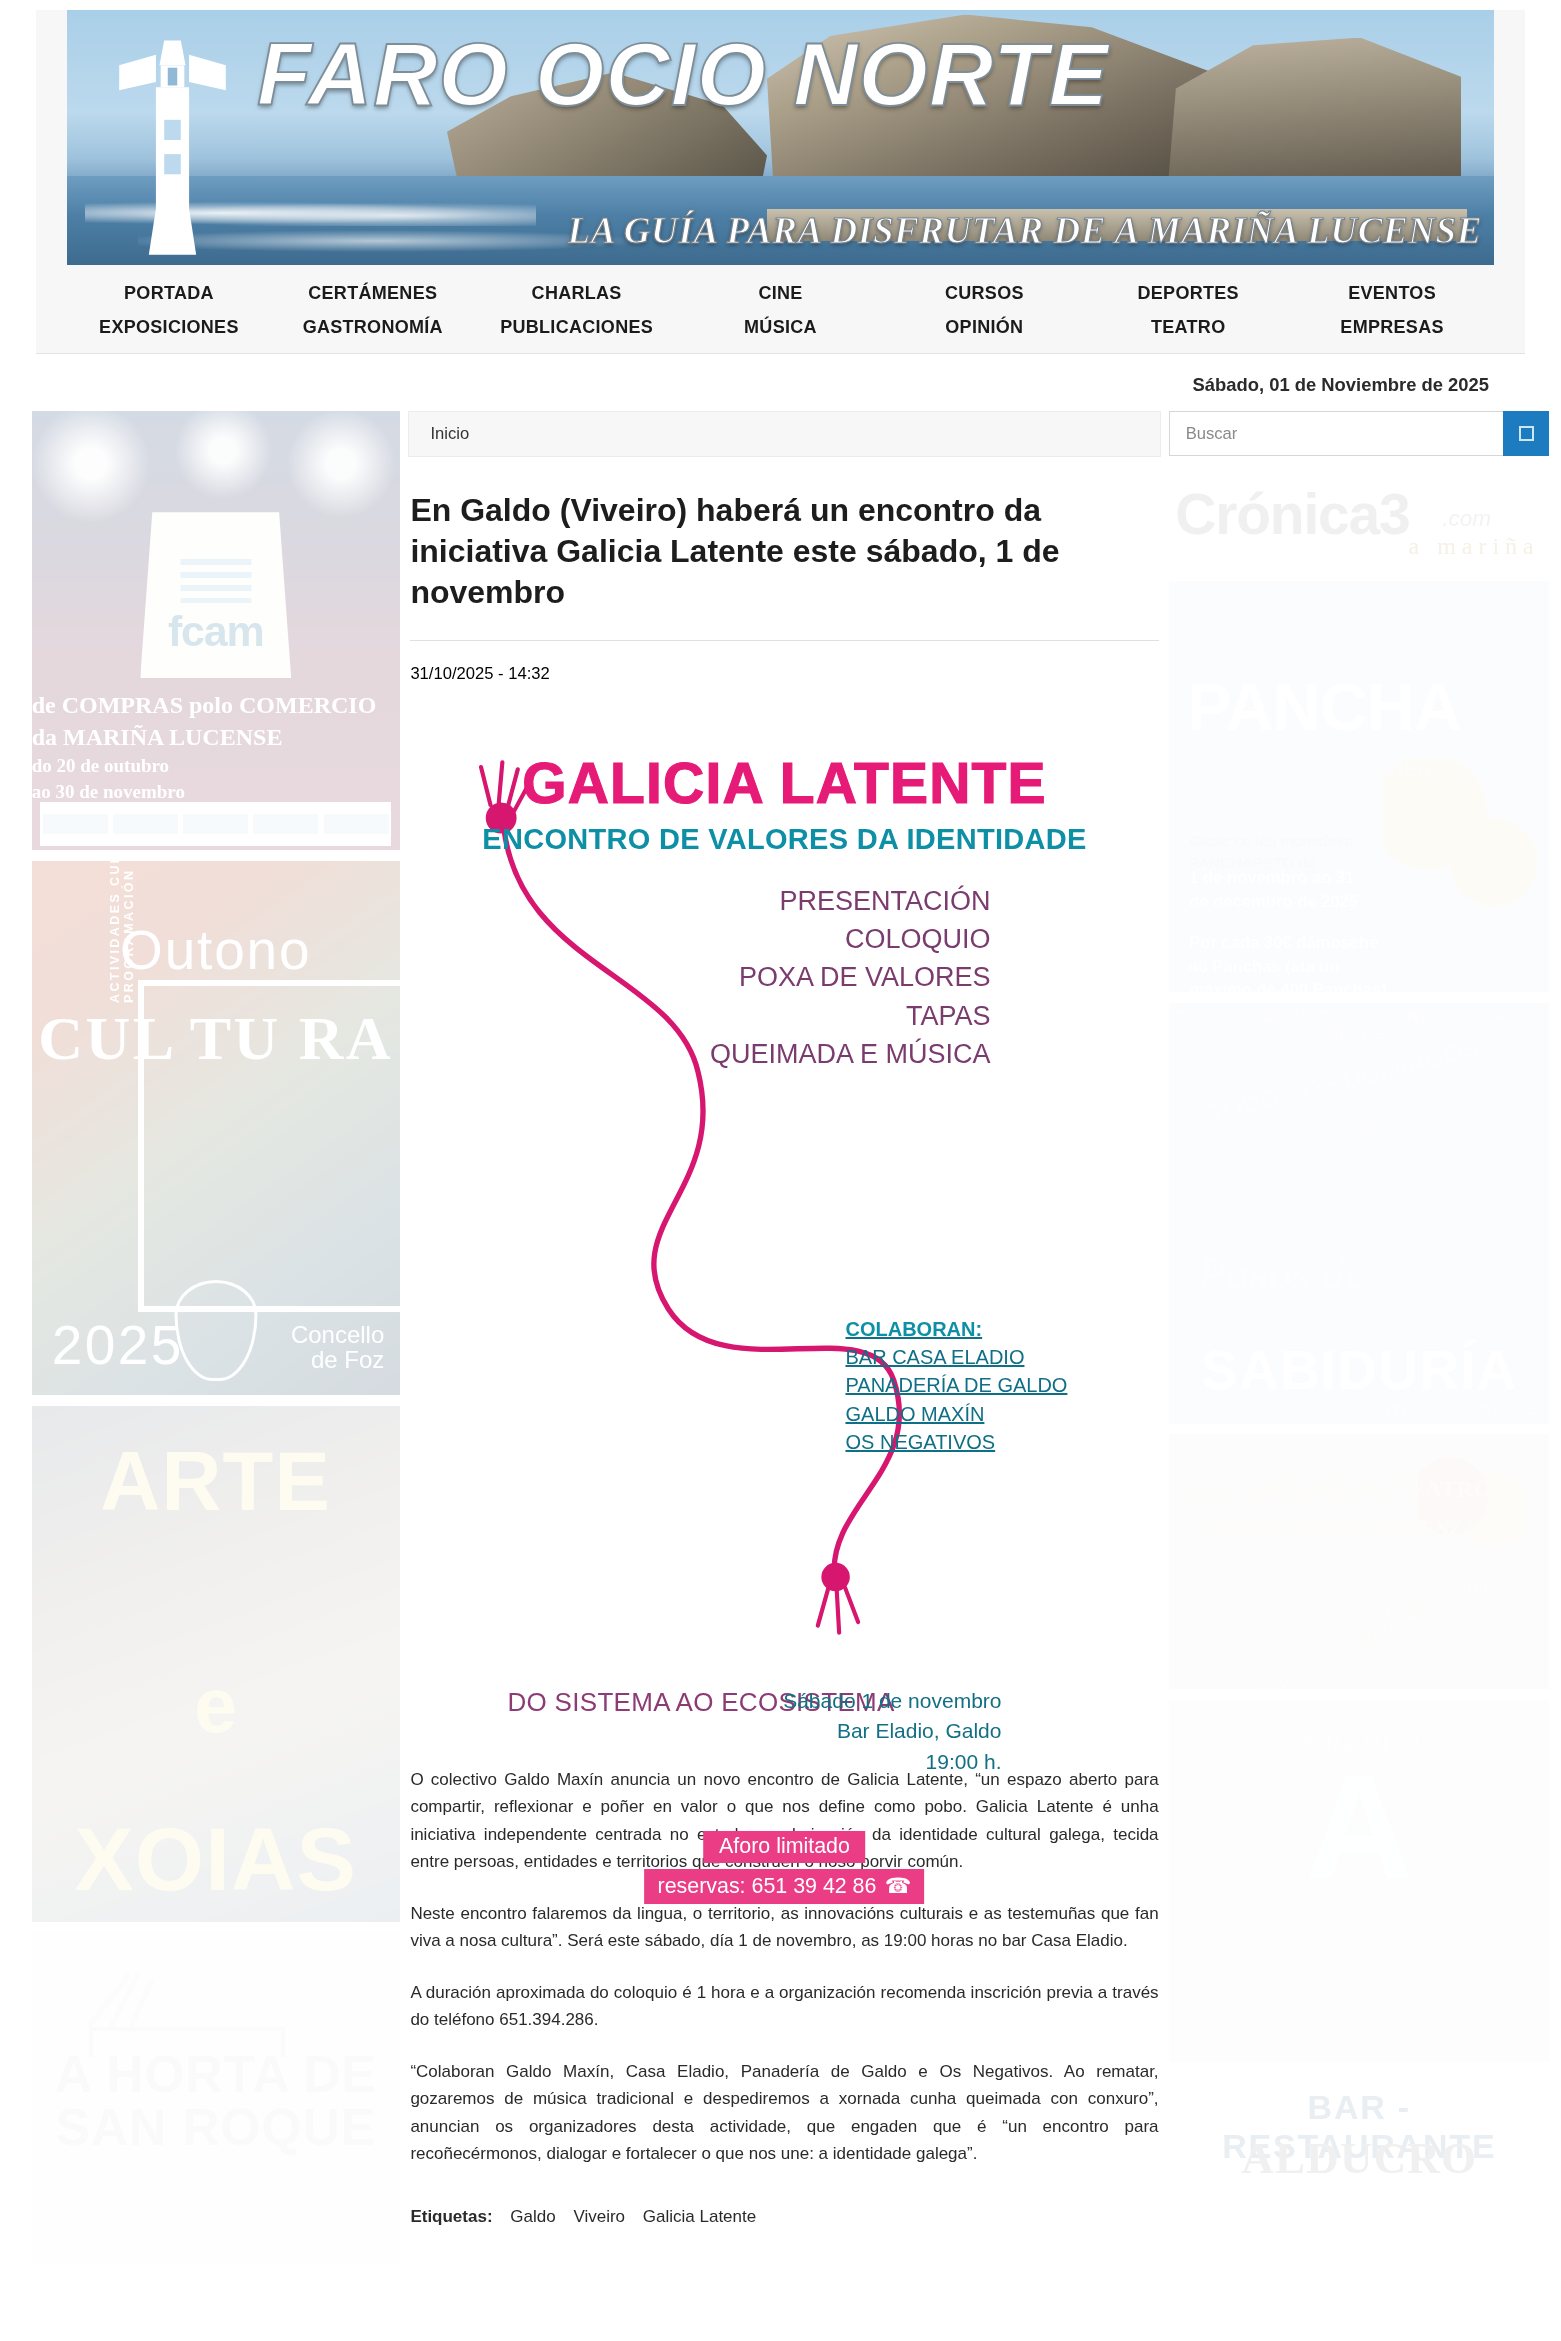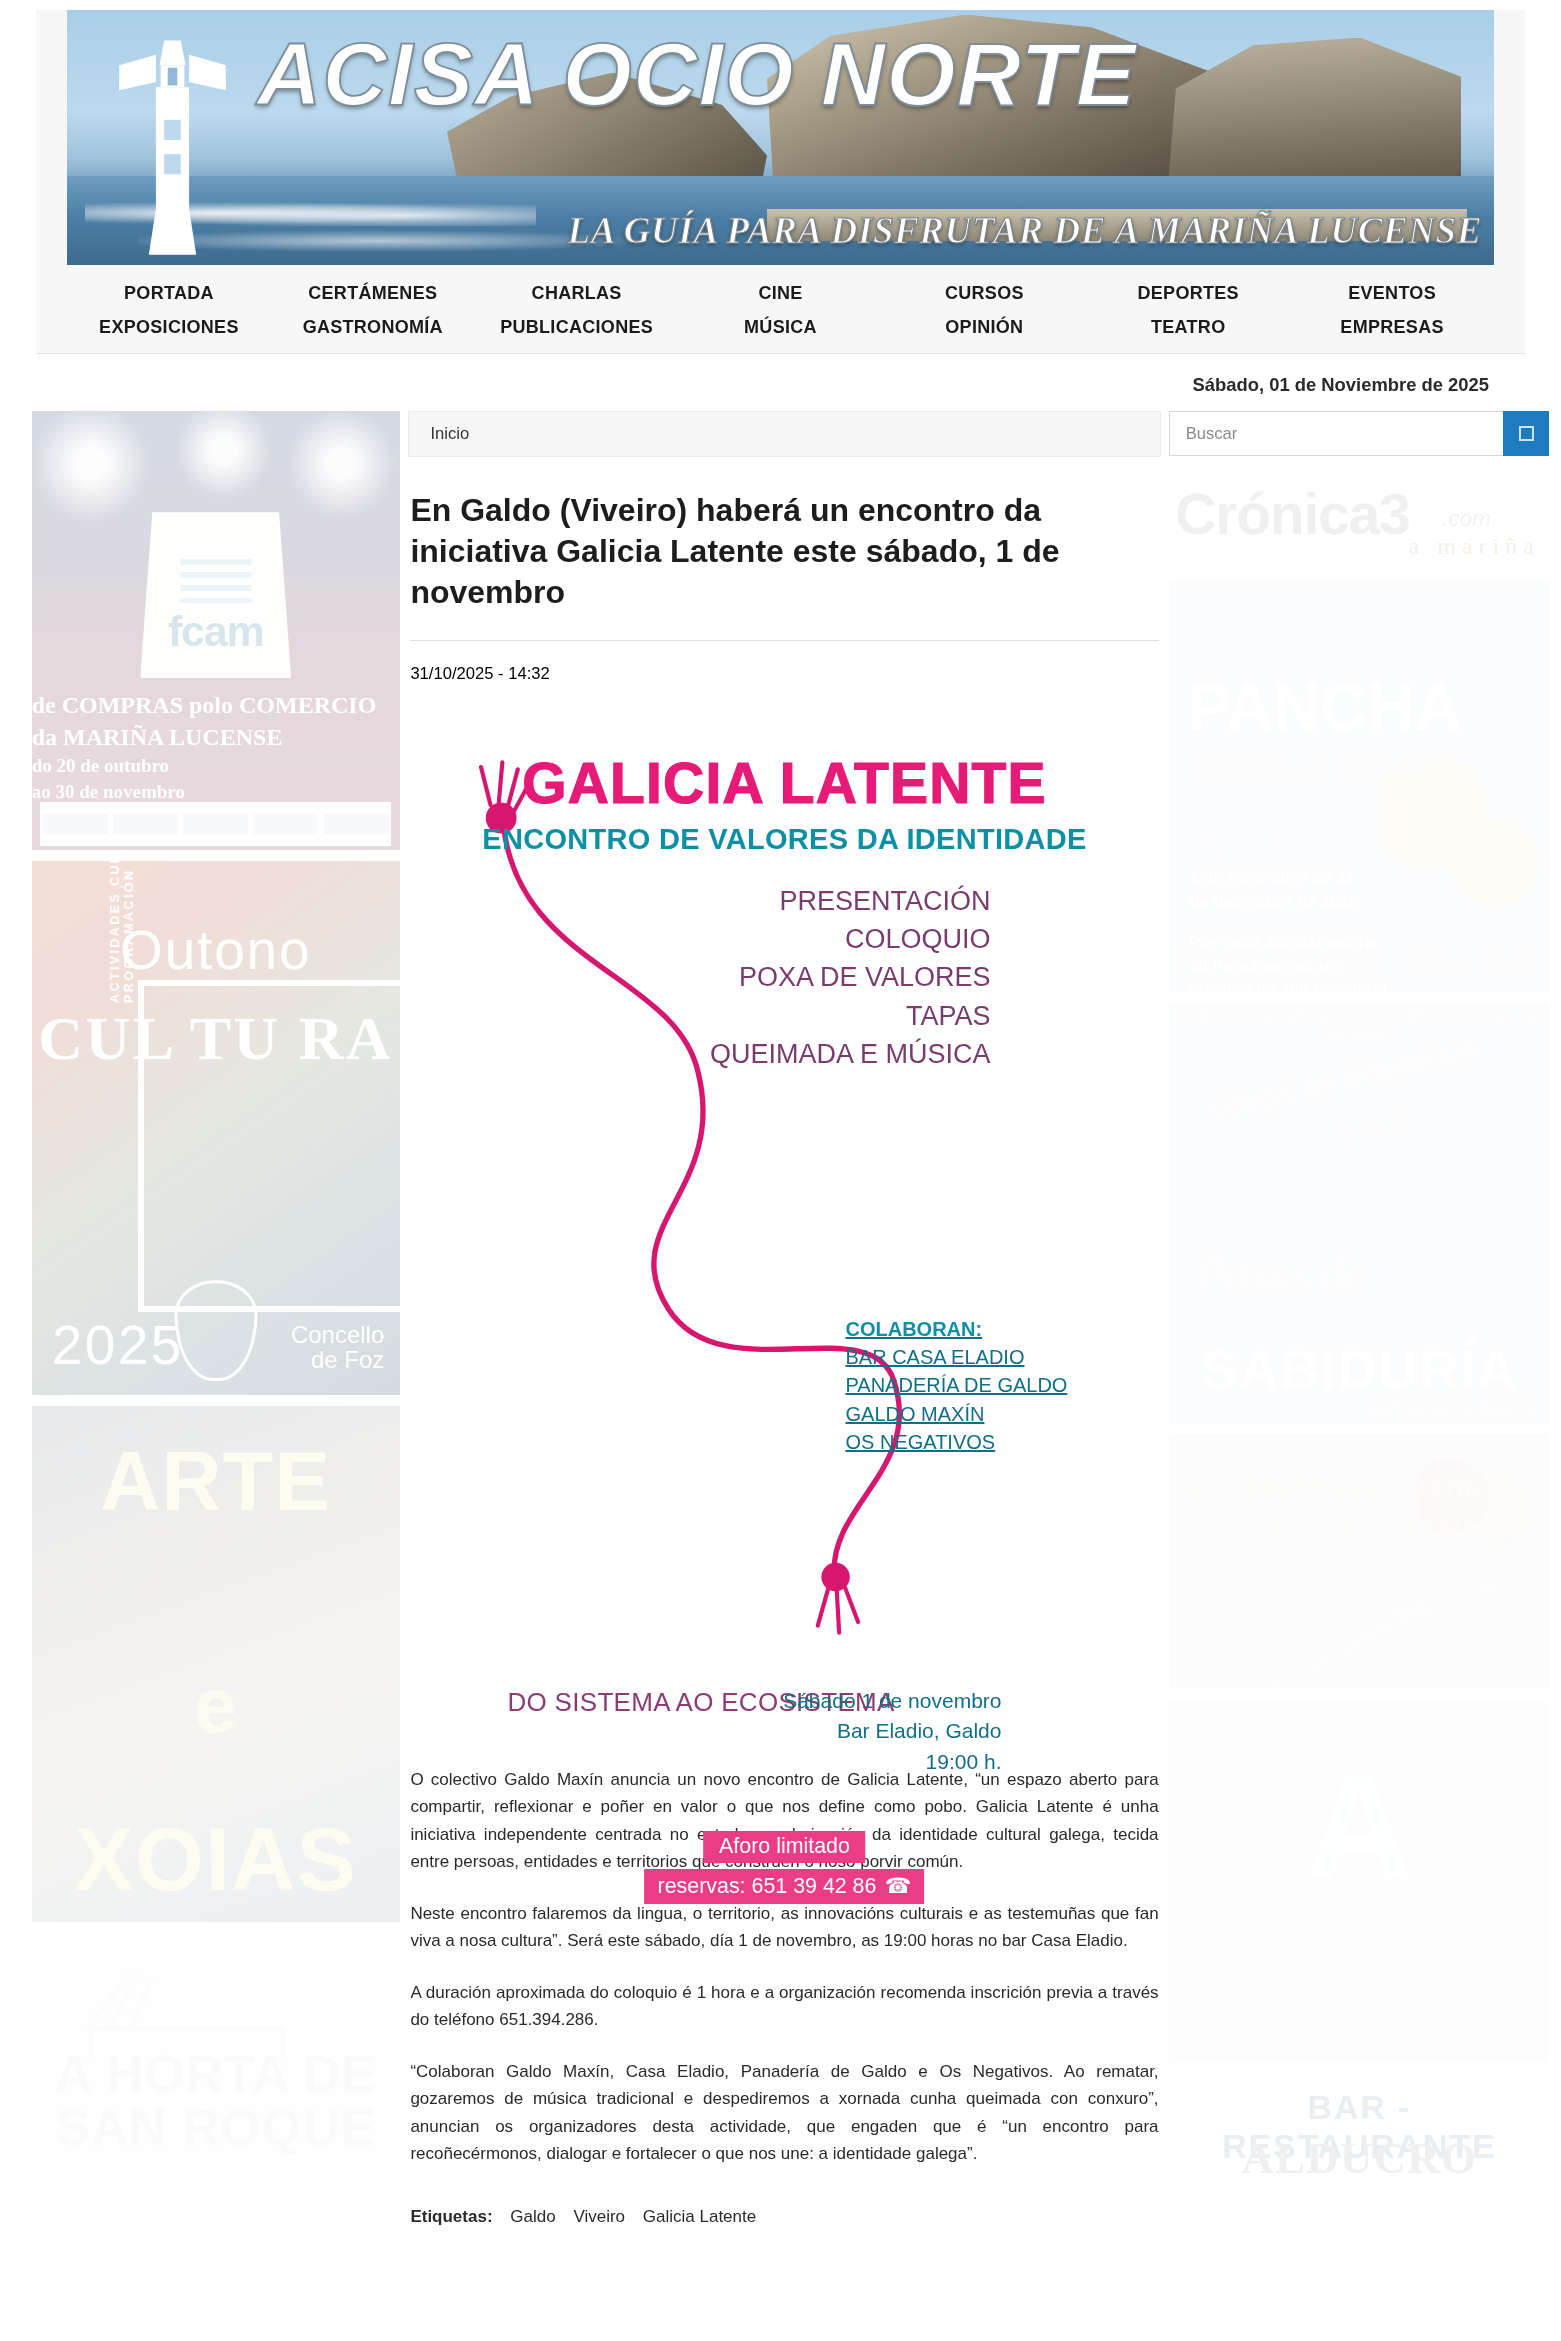--- a/index.html
+++ b/index.html
@@ -358,21 +358,21 @@
       <polygon points="62,300 62,95 118,95 118,300 130,378 50,378" fill="#ffffff"></polygon>
       <polygon points="70,95 70,58 110,58 110,95" fill="#ffffff"></polygon>
       <polygon points="0,58 62,40 62,86 0,100" fill="#ffffff"></polygon>
       <polygon points="180,58 118,40 118,86 180,100" fill="#ffffff"></polygon>
       <polygon points="76,16 104,16 112,58 68,58" fill="#ffffff"></polygon>
       <rect x="76" y="150" width="28" height="34" fill="#bcd9ed"></rect>
       <rect x="76" y="208" width="28" height="34" fill="#bcd9ed"></rect>
       <rect x="82" y="62" width="16" height="30" fill="#8fb9d6"></rect>
     </svg>
 
-    <div class="banner-title">ACISA OCIO NORTE</div>
+    <div class="banner-title">FARO OCIO NORTE</div>
     <div class="banner-sub">LA GUÍA PARA DISFRUTAR DE A MARIÑA LUCENSE</div>
   </div>
 
   <nav class="navrow">
     <div class="navitem">PORTADA</div>
     <div class="navitem">CERTÁMENES</div>
     <div class="navitem">CHARLAS</div>
     <div class="navitem">CINE</div>
     <div class="navitem">CURSOS</div>
     <div class="navitem">DEPORTES</div>

